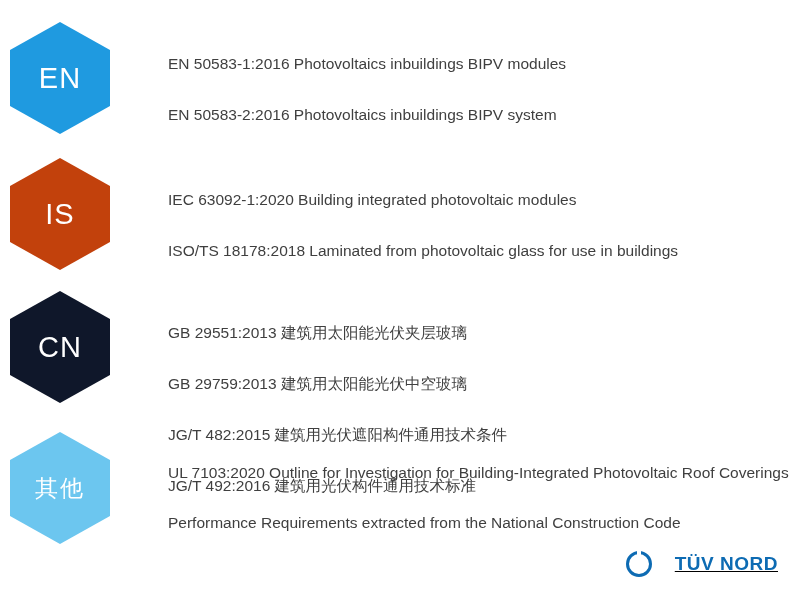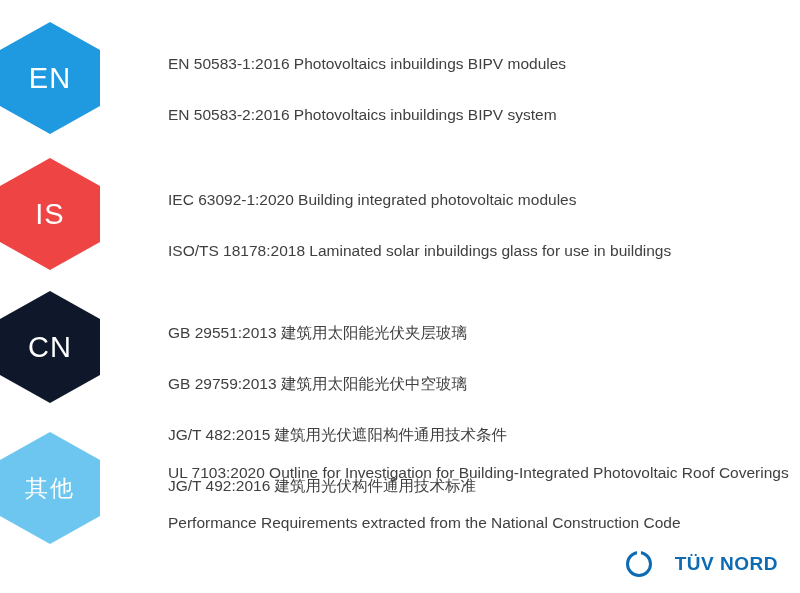--- a/index.html
+++ b/index.html
@@ -27,20 +27,21 @@
     width: 800px;
     display: flex;
     align-items: flex-start;
   }
 
   .hex-wrap {
     position: relative;
     width: 120px;
     flex: 0 0 120px;
     display: flex;
+    justify-content: center;
   }
 
   .hex {
     width: 100px;
     height: 112px;
     clip-path: polygon(50% 0%, 100% 25%, 100% 75%, 50% 100%, 0% 75%, 0% 25%);
     display: flex;
     align-items: center;
     justify-content: center;
     color: #ffffff;
@@ -72,20 +73,21 @@
     line-height: 30px;
   }
 
   .logo {
     position: absolute;
     right: 22px;
     bottom: 16px;
     display: flex;
     align-items: center;
     gap: 23px;
+    text-decoration: underline;
   }
 
   .logo-mark {
     width: 26px;
     height: 26px;
     border-radius: 50%;
     border: 3px solid #0d6bb3;
     box-sizing: border-box;
     position: relative;
   }
@@ -117,25 +119,25 @@
       <div class="hex" style="background: rgb(31, 154, 224);">EN</div>
     </div>
     <div class="lines">
       <div class="line">EN 50583-1:2016 Photovoltaics inbuildings BIPV modules</div>
       <div class="line">EN 50583-2:2016 Photovoltaics inbuildings BIPV system</div>
     </div>
   </div>
 
   <div class="group" id="g1" style="top: 158px;">
     <div class="hex-wrap">
-      <div class="hex" style="background: #ef4444;">IS</div>
+      <div class="hex" style="background: #c2410c;">IS</div>
     </div>
     <div class="lines">
       <div class="line">IEC 63092-1:2020 Building integrated photovoltaic modules</div>
-      <div class="line">ISO/TS 18178:2018 Laminated solar inbuildings glass for use in buildings</div>
+      <div class="line">ISO/TS 18178:2018 Laminated from photovoltaic glass for use in buildings</div>
     </div>
   </div>
 
   <div class="group" id="g2" style="top: 291px;">
     <div class="hex-wrap">
       <div class="hex" style="background: #0f172a;">CN</div>
     </div>
     <div class="lines">
       <div class="line">GB 29551:2013 建筑用太阳能光伏夹层玻璃</div>
       <div class="line">GB 29759:2013 建筑用太阳能光伏中空玻璃</div>

